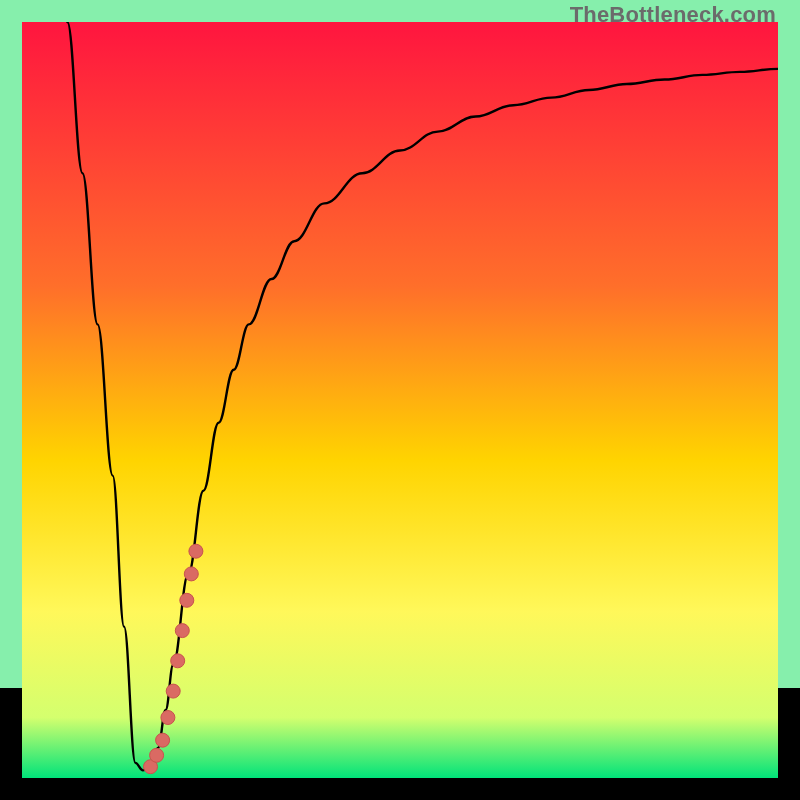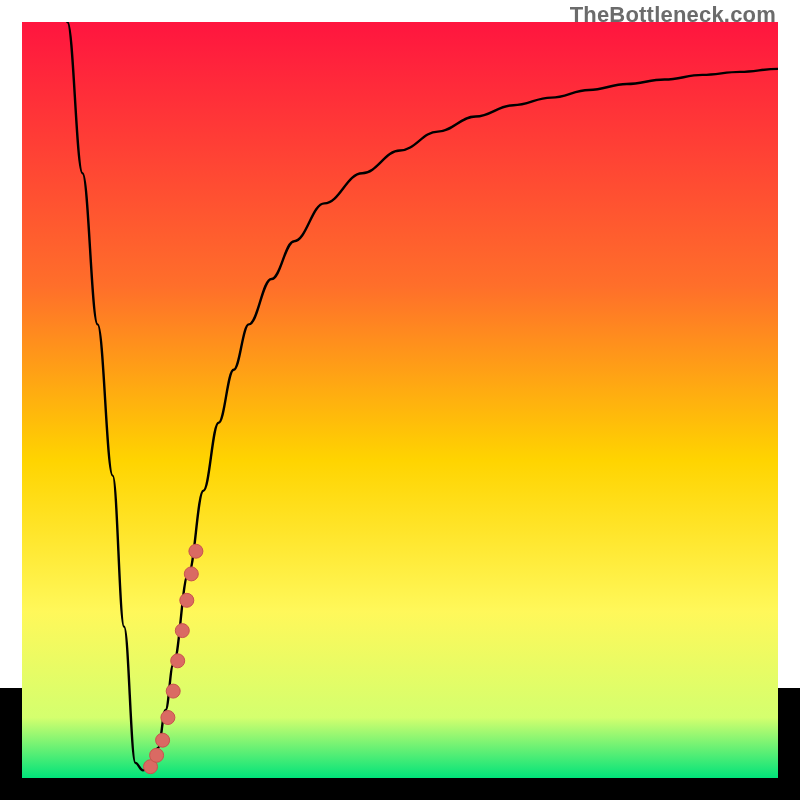--- a/index.html
+++ b/index.html
@@ -9,21 +9,21 @@
     height: 800px;
     background: #000;
     overflow: hidden;
   }
   .frame {
     position: absolute;
     left: 0;
     top: 0;
     width: 800px;
     height: 688px;
-    background: #ffffff;
+    background: #86efac;
   }
   .plot {
     position: absolute;
     left: 22px;
     top: 22px;
     width: 756px;
     height: 756px;
   }
   .watermark {
     position: absolute;

